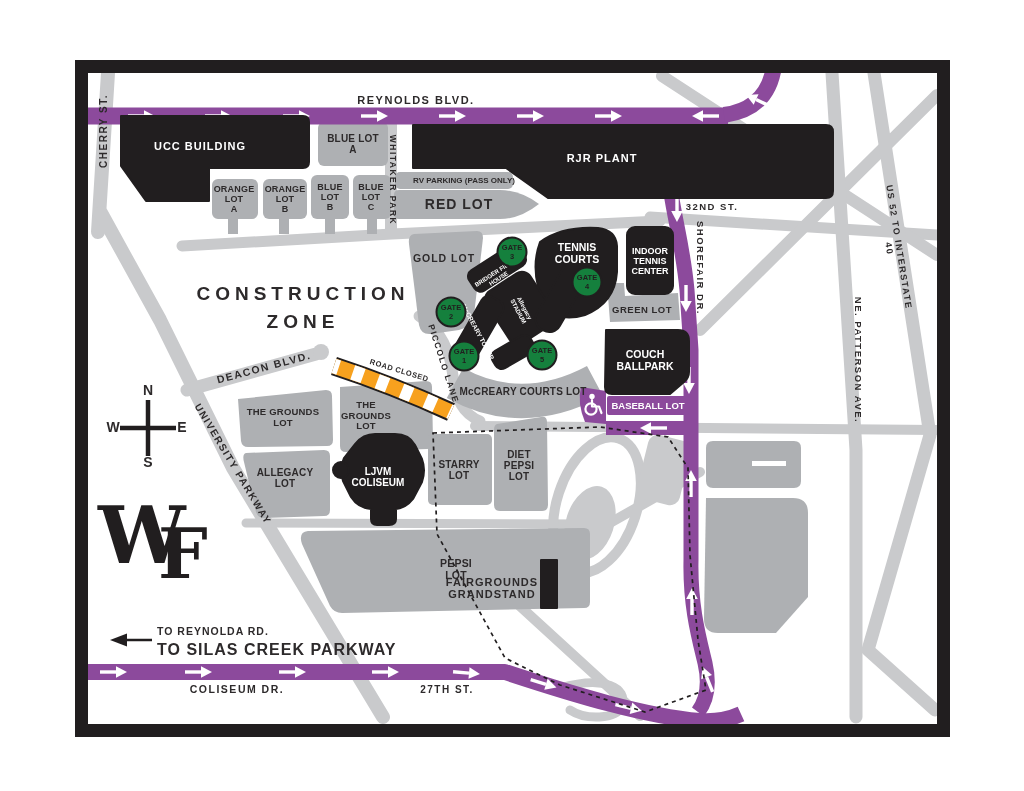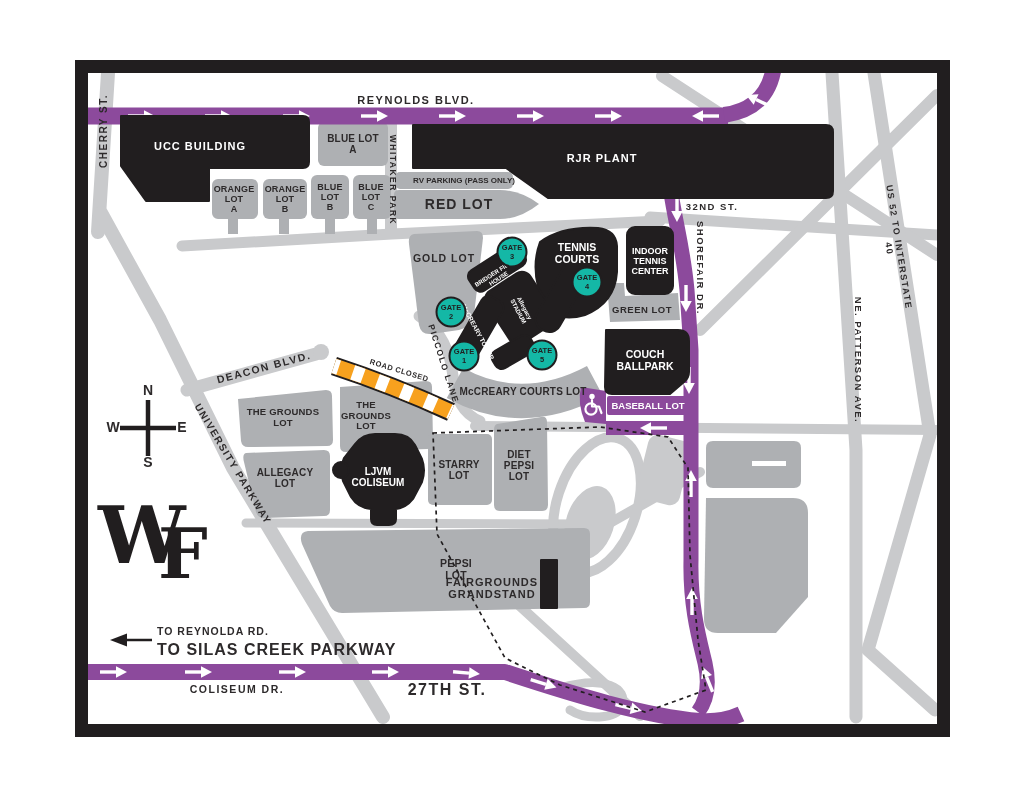--- a/index.html
+++ b/index.html
@@ -6,21 +6,21 @@
   #stage{position:relative;width:1024px;height:791px;background:#fff;overflow:hidden;
          font-family:"Liberation Sans",sans-serif;}
   #mapsvg{position:absolute;left:0;top:0;z-index:1;}
   #frame{position:absolute;left:75px;top:60px;width:875px;height:677px;
          border:13px solid #211E1F;box-sizing:border-box;z-index:9;pointer-events:none;}
   .L{position:absolute;font-weight:700;color:#2D2A2B;white-space:pre-line;text-align:center;
      line-height:1.12;z-index:5;transform:translate(-50%,-50%);}
   .w{color:#ffffff;}
   .street{font-size:10.5px;letter-spacing:1.5px;}
   .lot{font-size:10px;letter-spacing:0.2px;}
-  .gate{position:absolute;width:31px;height:31px;border-radius:50%;background:#14b8a6;
+  .gate{position:absolute;width:31px;height:31px;border-radius:50%;background:#15803d;
         border:2.5px solid #211E1F;box-sizing:border-box;z-index:6;
         display:flex;align-items:center;justify-content:center;text-align:center;
         font-size:7.5px;font-weight:700;line-height:1.1;color:#211E1F;white-space:pre-line;
         transform:translate(-50%,-50%);}
   .wf{position:absolute;z-index:5;font-family:"DejaVu Serif","Liberation Serif",serif;
       font-weight:700;color:#211E1F;line-height:1;}
 </style>
 </head>
 <body>
 
@@ -164,21 +164,21 @@
 <div class="L street" style="left:416px;top:100px;font-size:11px;">REYNOLDS BLVD.</div>
 <div class="L street" style="left:392px;top:180px;transform:translate(-50%,-50%) rotate(90deg);font-size:8.5px;">WHITAKER PARK</div>
 <div class="L street" style="left:712px;top:207px;font-size:9.5px;">32ND ST.</div>
 <div class="L street" style="left:700px;top:268px;transform:translate(-50%,-50%) rotate(90deg);font-size:9.5px;">SHOREFAIR DR.</div>
 <div class="L street" style="left:894px;top:248px;transform:translate(-50%,-50%) rotate(81deg);font-size:9px;">US 52 TO INTERSTATE 40</div>
 <div class="L street" style="left:858px;top:360px;transform:translate(-50%,-50%) rotate(90deg);font-size:9.5px;">NE. PATTERSON AVE.</div>
 <div class="L street" style="left:264px;top:368px;transform:translate(-50%,-50%) rotate(-15deg);font-size:10.5px;">DEACON BLVD.</div>
 <div class="L street" style="left:443px;top:364px;transform:translate(-50%,-50%) rotate(72deg);font-size:8.5px;">PICCOLO LANE</div>
 <div class="L street" style="left:233px;top:464px;transform:translate(-50%,-50%) rotate(59deg);font-size:10px;">UNIVERSITY PARKWAY</div>
 <div class="L street" style="left:237px;top:690px;font-size:10.5px;">COLISEUM DR.</div>
-<div class="L street" style="left:447px;top:690px;font-size:16px;text-align:center;">27TH ST.</div>
+<div class="L street" style="left:447px;top:690px;font-size:10px;text-align:center;">27TH ST.</div>
 
 <div class="L w" style="left:200px;top:146px;font-size:11px;letter-spacing:1px;">UCC BUILDING</div>
 <div class="L w" style="left:578px;top:158px;font-size:11px;letter-spacing:1px;padding-left:48px;">RJR PLANT</div>
 <div class="L w" style="left:577px;top:254px;font-size:10.5px;">TENNIS
 COURTS</div>
 <div class="L w" style="left:650px;top:261px;font-size:9px;">INDOOR
 TENNIS
 CENTER</div>
 <div class="L w" style="left:645px;top:361px;font-size:10.5px;">COUCH
 BALLPARK</div>
@@ -220,20 +220,22 @@
 <div class="L lot" style="left:285px;top:478px;">ALLEGACY
 LOT</div>
 <div class="L lot" style="left:459px;top:470px;">STARRY
 LOT</div>
 <div class="L lot" style="left:519px;top:466px;">DIET
 PEPSI
 LOT</div>
 <div class="L lot" style="left:456px;top:570px;font-size:10.5px;">PEPSI
 LOT</div>
 
+<div class="L" style="left:303px;top:308px;font-size:19px;letter-spacing:5px;line-height:1.45;">CONSTRUCTION
+ZONE</div>
 <div class="L" style="left:399px;top:371px;transform:translate(-50%,-50%) rotate(17deg);font-size:7.5px;letter-spacing:0.5px;">ROAD CLOSED</div>
 <div class="L" style="left:157px;top:632px;transform:translateY(-50%);text-align:left;font-size:10.5px;letter-spacing:1px;">TO REYNOLDA RD.</div>
 <div class="L" style="left:157px;top:650px;transform:translateY(-50%);text-align:right;font-size:16px;letter-spacing:1px;">TO SILAS CREEK PARKWAY</div>
 
 <div class="L" style="left:148px;top:391px;font-size:14px;">N</div>
 <div class="L" style="left:113px;top:428px;font-size:14px;">W</div>
 <div class="L" style="left:182px;top:428px;font-size:14px;">E</div>
 <div class="L" style="left:148px;top:463px;font-size:14px;">S</div>
 
 <div class="gate" style="left:464px;top:356px;">GATE

